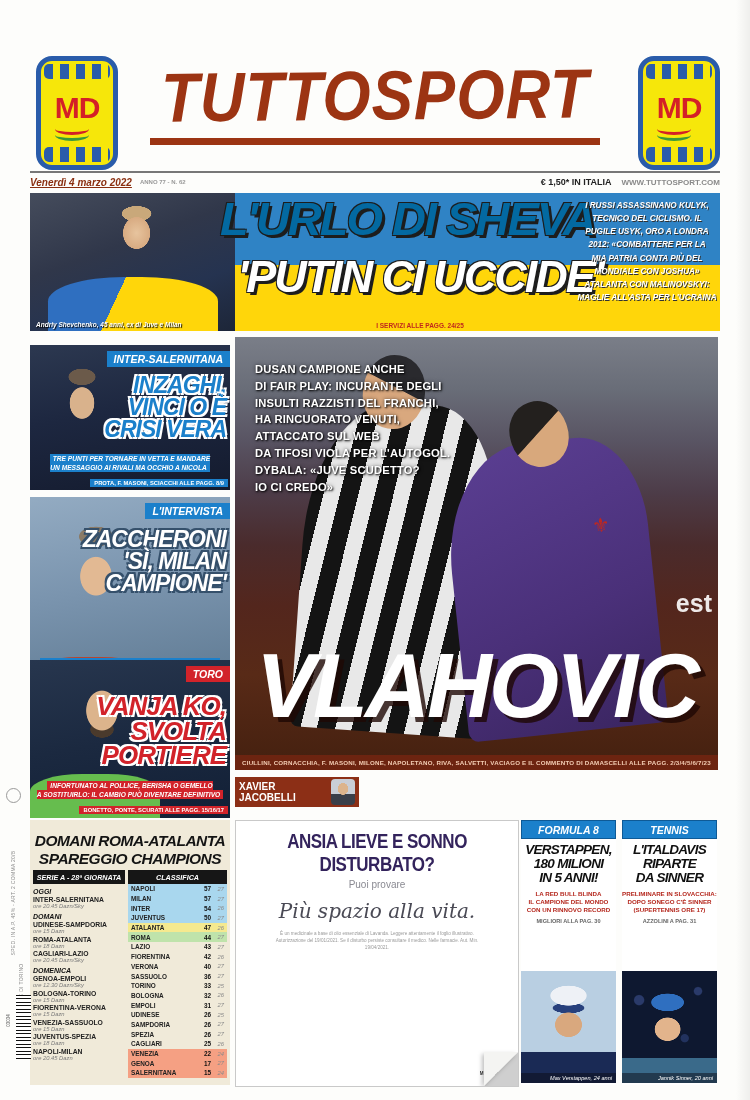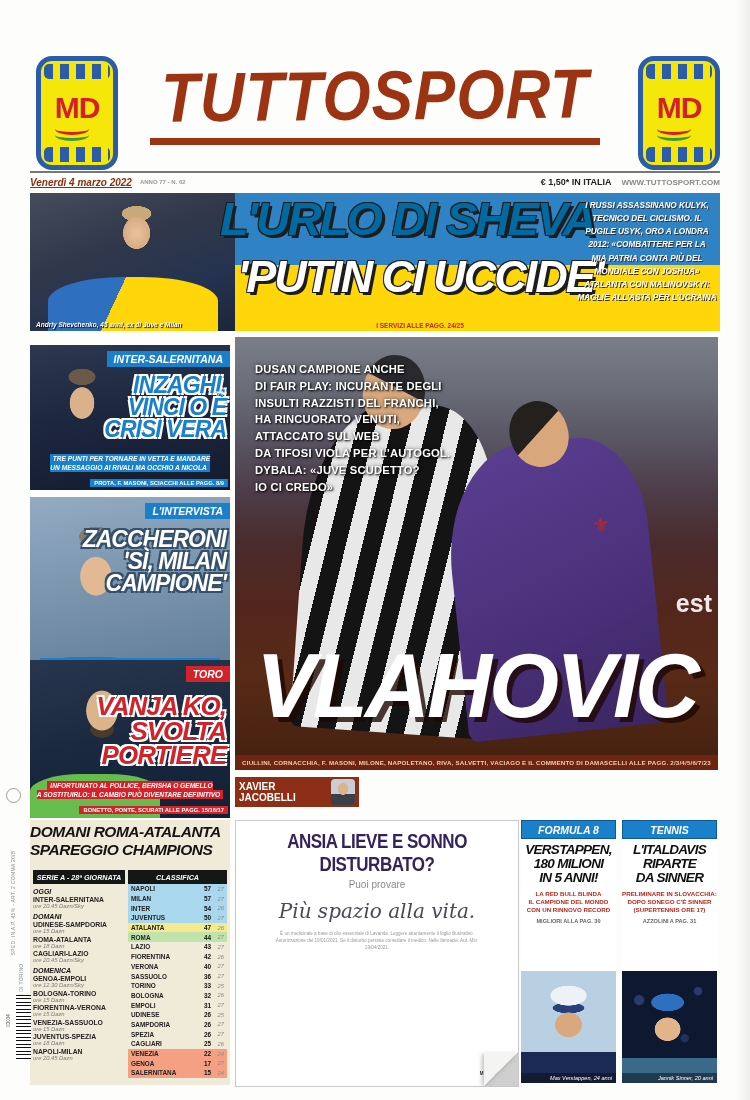--- a/index.html
+++ b/index.html
@@ -121,21 +121,21 @@
   .col-id{width:116px;background:#8c2f16;display:flex;align-items:center;padding:0 4px;}
   .col-name{flex:1;color:#fff;font-size:10px;font-weight:800;line-height:1.1;}
   .col-face{width:24px;height:26px;border-radius:4px;
       background:radial-gradient(ellipse 9px 10px at 50% 38%, #dcb48c 0 58%, rgba(0,0,0,0) 60%),
                  linear-gradient(180deg,#c9ced6 0 58%,#3a3f49 58% 100%);}
   .col-bar{flex:1;margin-left:4px;background:#8c2f16;color:#fff;display:flex;align-items:center;
       justify-content:center;font-weight:900;font-style:italic;font-size:15px;letter-spacing:-.3px;}
 
   
   .botleft{position:absolute;left:30px;top:820px;width:200px;height:265px;background:#f0ead9;}
-  .bl-title{padding-top:3px;font-size:15.5px;font-weight:900;font-style:italic;
+  .bl-title{padding-top:12px;text-align:center;font-size:15.5px;font-weight:900;font-style:italic;
       color:#141414;line-height:1.15;letter-spacing:-.5px;}
   .bl-cols{position:absolute;top:50px;left:3px;right:3px;bottom:2px;display:flex;gap:3px;}
   .bl-fix{width:92px;} .bl-cla{flex:1;}
   .bl-hd{background:#161616;color:#fff;font-size:7.2px;font-weight:800;font-style:italic;
       text-align:center;padding:2.5px 0;}
   .fx-day{font-size:7px;font-weight:800;font-style:italic;color:#111;margin-top:3.5px;}
   .fx-match{font-size:6.8px;font-weight:800;color:#222;margin-top:1.5px;}
   .fx-time{font-size:5.8px;font-style:italic;color:#7a7a7a;}
   .fx div:empty{display:none;}
   .st-row{display:flex;align-items:center;padding:1.35px 3px;}

